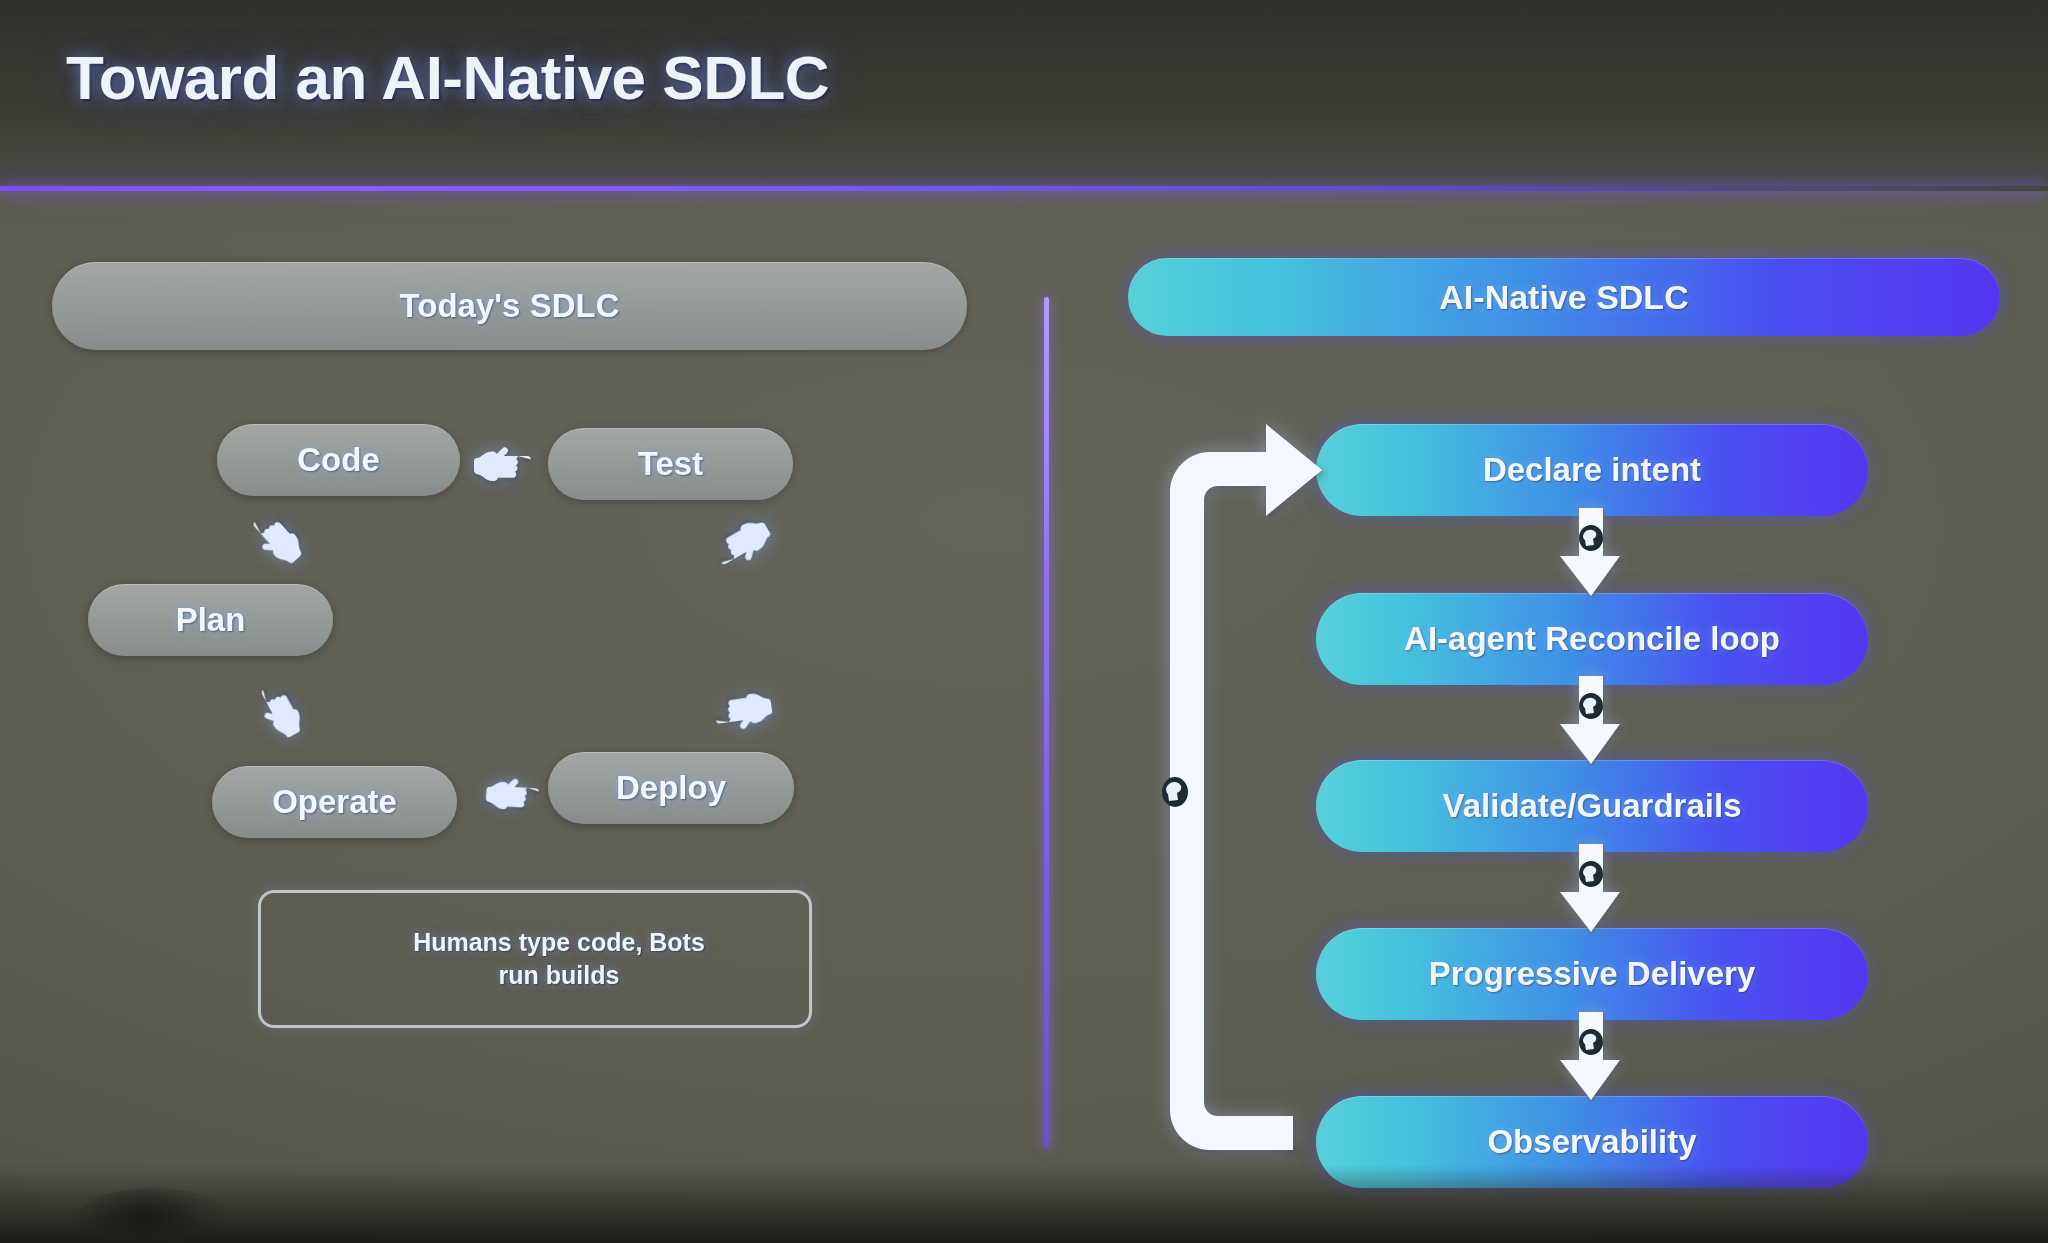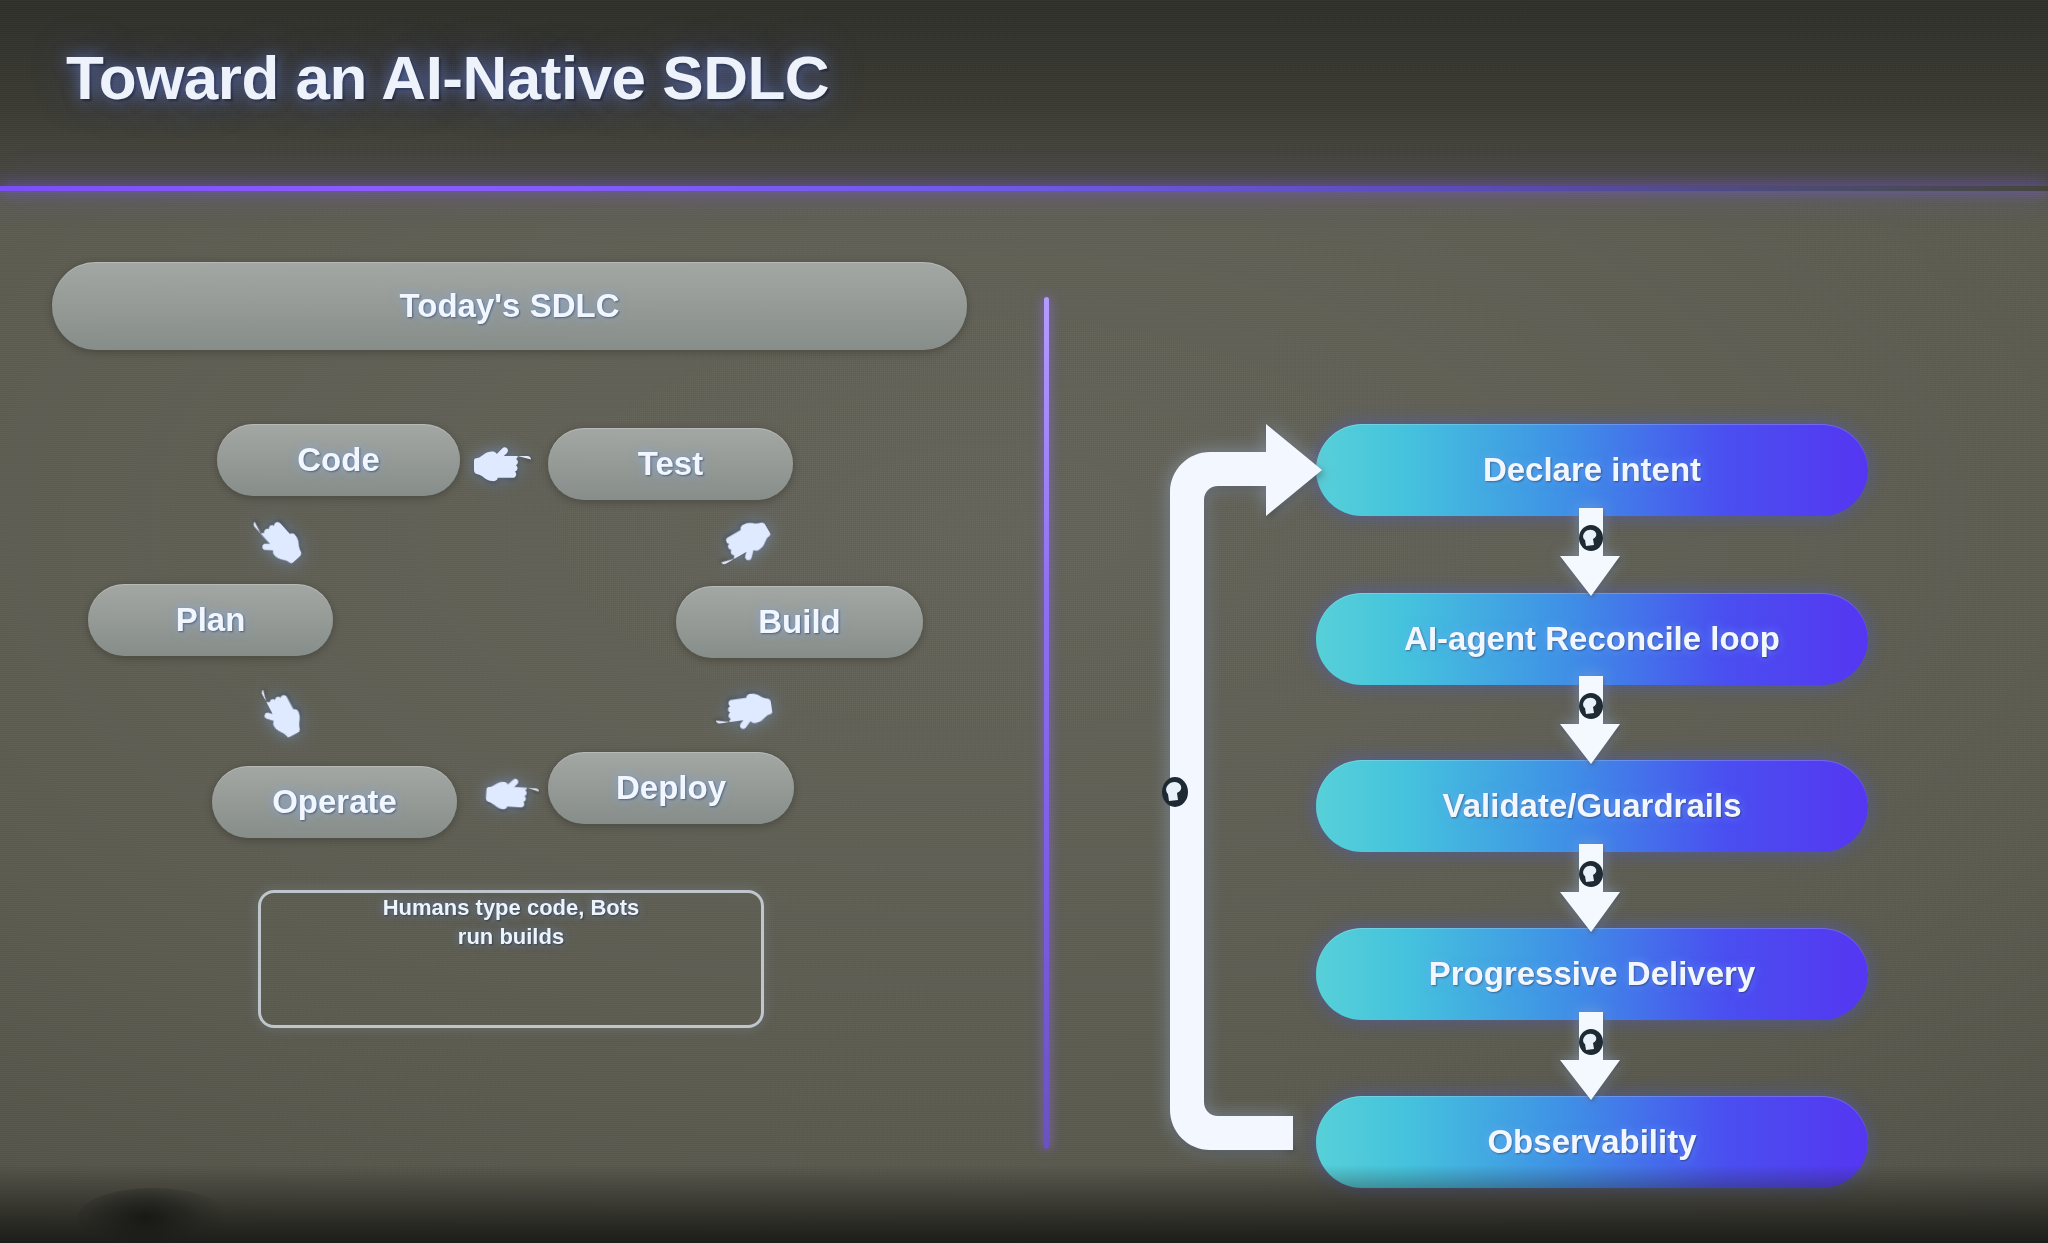--- a/index.html
+++ b/index.html
@@ -74,24 +74,25 @@
   #n-test   {left:548px;top:428px;width:245px;}
   #n-plan   {left:88px;top:584px;width:245px;}
   #n-build  {left:676px;top:586px;width:247px;}
   #n-operate{left:212px;top:766px;width:245px;}
   #n-deploy {left:548px;top:752px;width:246px;}
 
   
   #caption{
     position:absolute;left:258px;top:890px;width:500px;height:132px;
     border:3px solid rgba(215,225,235,.8);border-radius:16px;
-    display:flex;align-items:flex-start;justify-content:center;text-align:center;
-    color:#eef4fb;font-size:22px;font-weight:bold;line-height:1.32;
+    display:flex;align-items:center;justify-content:center;text-align:center;
+    color:#eef4fb;font-size:25px;font-weight:bold;line-height:1.32;
     text-shadow:0 0 9px rgba(120,170,255,.5),1px 1px 2px rgba(0,0,0,.45);
     box-shadow:0 0 14px rgba(180,200,230,.18);
+    padding-left:48px;
   }
 
   
   .rnode{left:1316px;width:552px;height:92px;font-size:33px;}
   #r0{top:424px;}
   #r1{top:593px;}
   #r2{top:760px;}
   #r3{top:928px;}
   #r4{top:1096px;}
 
@@ -137,21 +138,20 @@
   <div id="title">Toward an AI-Native SDLC</div>
   <div id="rule"></div>
 
   <div id="vsep"></div>
 
   <div class="pill grey" id="left-header">Today's SDLC</div>
 
   <div class="pill grey lnode" id="n-code">Code</div>
   <div class="pill grey lnode" id="n-test">Test</div>
   <div class="pill grey lnode" id="n-plan">Plan</div>
-  <div class="pill grey lnode" id="n-build">Build</div>
   <div class="pill grey lnode" id="n-operate">Operate</div>
   <div class="pill grey lnode" id="n-deploy">Deploy</div>
 
   <svg class="hand" id="h-test-code" viewBox="0 0 64 64">
     <path fill="currentColor" d="M61 27.5c0-2-1.6-3.4-3.6-3.4H33.8l3.2-3.2c1.3-1.3 1.3-3.3 0-4.6-1.3-1.3-3.3-1.3-4.6 0l-5.6 5.6c-1.5-2.2-3.6-2.5-5.6-2.3-3.2.3-5.4 1.4-8.2 3.4-2.2 1.6-3.6 2.6-5.9 3.1-1.9.4-3.1 1-3.1 2.6v9.6c0 2.3 1.5 3.5 3.5 4 2.6.6 4.2 1.6 6.3 3.2 2.8 2.1 5.1 3.3 8.4 3.6 1.2.1 2.5.1 3.6-.5 1.1-.6 1.8-1.6 2-2.8h14.8c2 0 3.6-1.4 3.6-3.4 0-1.2-.6-2.2-1.5-2.8 1.6-.3 2.8-1.6 2.8-3.3 0-1.3-.7-2.4-1.8-3 1.3-.5 2.2-1.7 2.2-3.2 0-1.4-.8-2.6-2-3.1 1.1-.6 1.9-1.7 1.9-3.1z"></path>
   </svg>
   <svg class="hand" id="h-code-plan" viewBox="0 0 64 64">
     <path fill="currentColor" d="M61 27.5c0-2-1.6-3.4-3.6-3.4H33.8l3.2-3.2c1.3-1.3 1.3-3.3 0-4.6-1.3-1.3-3.3-1.3-4.6 0l-5.6 5.6c-1.5-2.2-3.6-2.5-5.6-2.3-3.2.3-5.4 1.4-8.2 3.4-2.2 1.6-3.6 2.6-5.9 3.1-1.9.4-3.1 1-3.1 2.6v9.6c0 2.3 1.5 3.5 3.5 4 2.6.6 4.2 1.6 6.3 3.2 2.8 2.1 5.1 3.3 8.4 3.6 1.2.1 2.5.1 3.6-.5 1.1-.6 1.8-1.6 2-2.8h14.8c2 0 3.6-1.4 3.6-3.4 0-1.2-.6-2.2-1.5-2.8 1.6-.3 2.8-1.6 2.8-3.3 0-1.3-.7-2.4-1.8-3 1.3-.5 2.2-1.7 2.2-3.2 0-1.4-.8-2.6-2-3.1 1.1-.6 1.9-1.7 1.9-3.1z"></path>
   </svg>
   <svg class="hand" id="h-plan-oper" viewBox="0 0 64 64">
@@ -167,20 +167,21 @@
     <path fill="currentColor" d="M61 27.5c0-2-1.6-3.4-3.6-3.4H33.8l3.2-3.2c1.3-1.3 1.3-3.3 0-4.6-1.3-1.3-3.3-1.3-4.6 0l-5.6 5.6c-1.5-2.2-3.6-2.5-5.6-2.3-3.2.3-5.4 1.4-8.2 3.4-2.2 1.6-3.6 2.6-5.9 3.1-1.9.4-3.1 1-3.1 2.6v9.6c0 2.3 1.5 3.5 3.5 4 2.6.6 4.2 1.6 6.3 3.2 2.8 2.1 5.1 3.3 8.4 3.6 1.2.1 2.5.1 3.6-.5 1.1-.6 1.8-1.6 2-2.8h14.8c2 0 3.6-1.4 3.6-3.4 0-1.2-.6-2.2-1.5-2.8 1.6-.3 2.8-1.6 2.8-3.3 0-1.3-.7-2.4-1.8-3 1.3-.5 2.2-1.7 2.2-3.2 0-1.4-.8-2.6-2-3.1 1.1-.6 1.9-1.7 1.9-3.1z"></path>
   </svg>
 
   <div id="caption">
     <div>
       <span>Humans type code, Bots</span><br>
       <span>run builds</span>
     </div>
   </div>
 
+  <div class="pill grad" id="right-header">AI-Native SDLC</div>
 
   <div class="pill grad rnode" id="r0">Declare intent</div>
   <div class="pill grad rnode" id="r1">AI-agent Reconcile loop</div>
   <div class="pill grad rnode" id="r2">Validate/Guardrails</div>
   <div class="pill grad rnode" id="r3">Progressive Delivery</div>
   <div class="pill grad rnode" id="r4">Observability</div>
 
   <svg class="darrow" id="d0" viewBox="0 0 66 88">
     <path fill="#f4f8ff" d="M21 0h24v48h17L33 88 2 48h19z"></path>
     <ellipse cx="33" cy="30" rx="12" ry="13" fill="#1e2a33"></ellipse>

